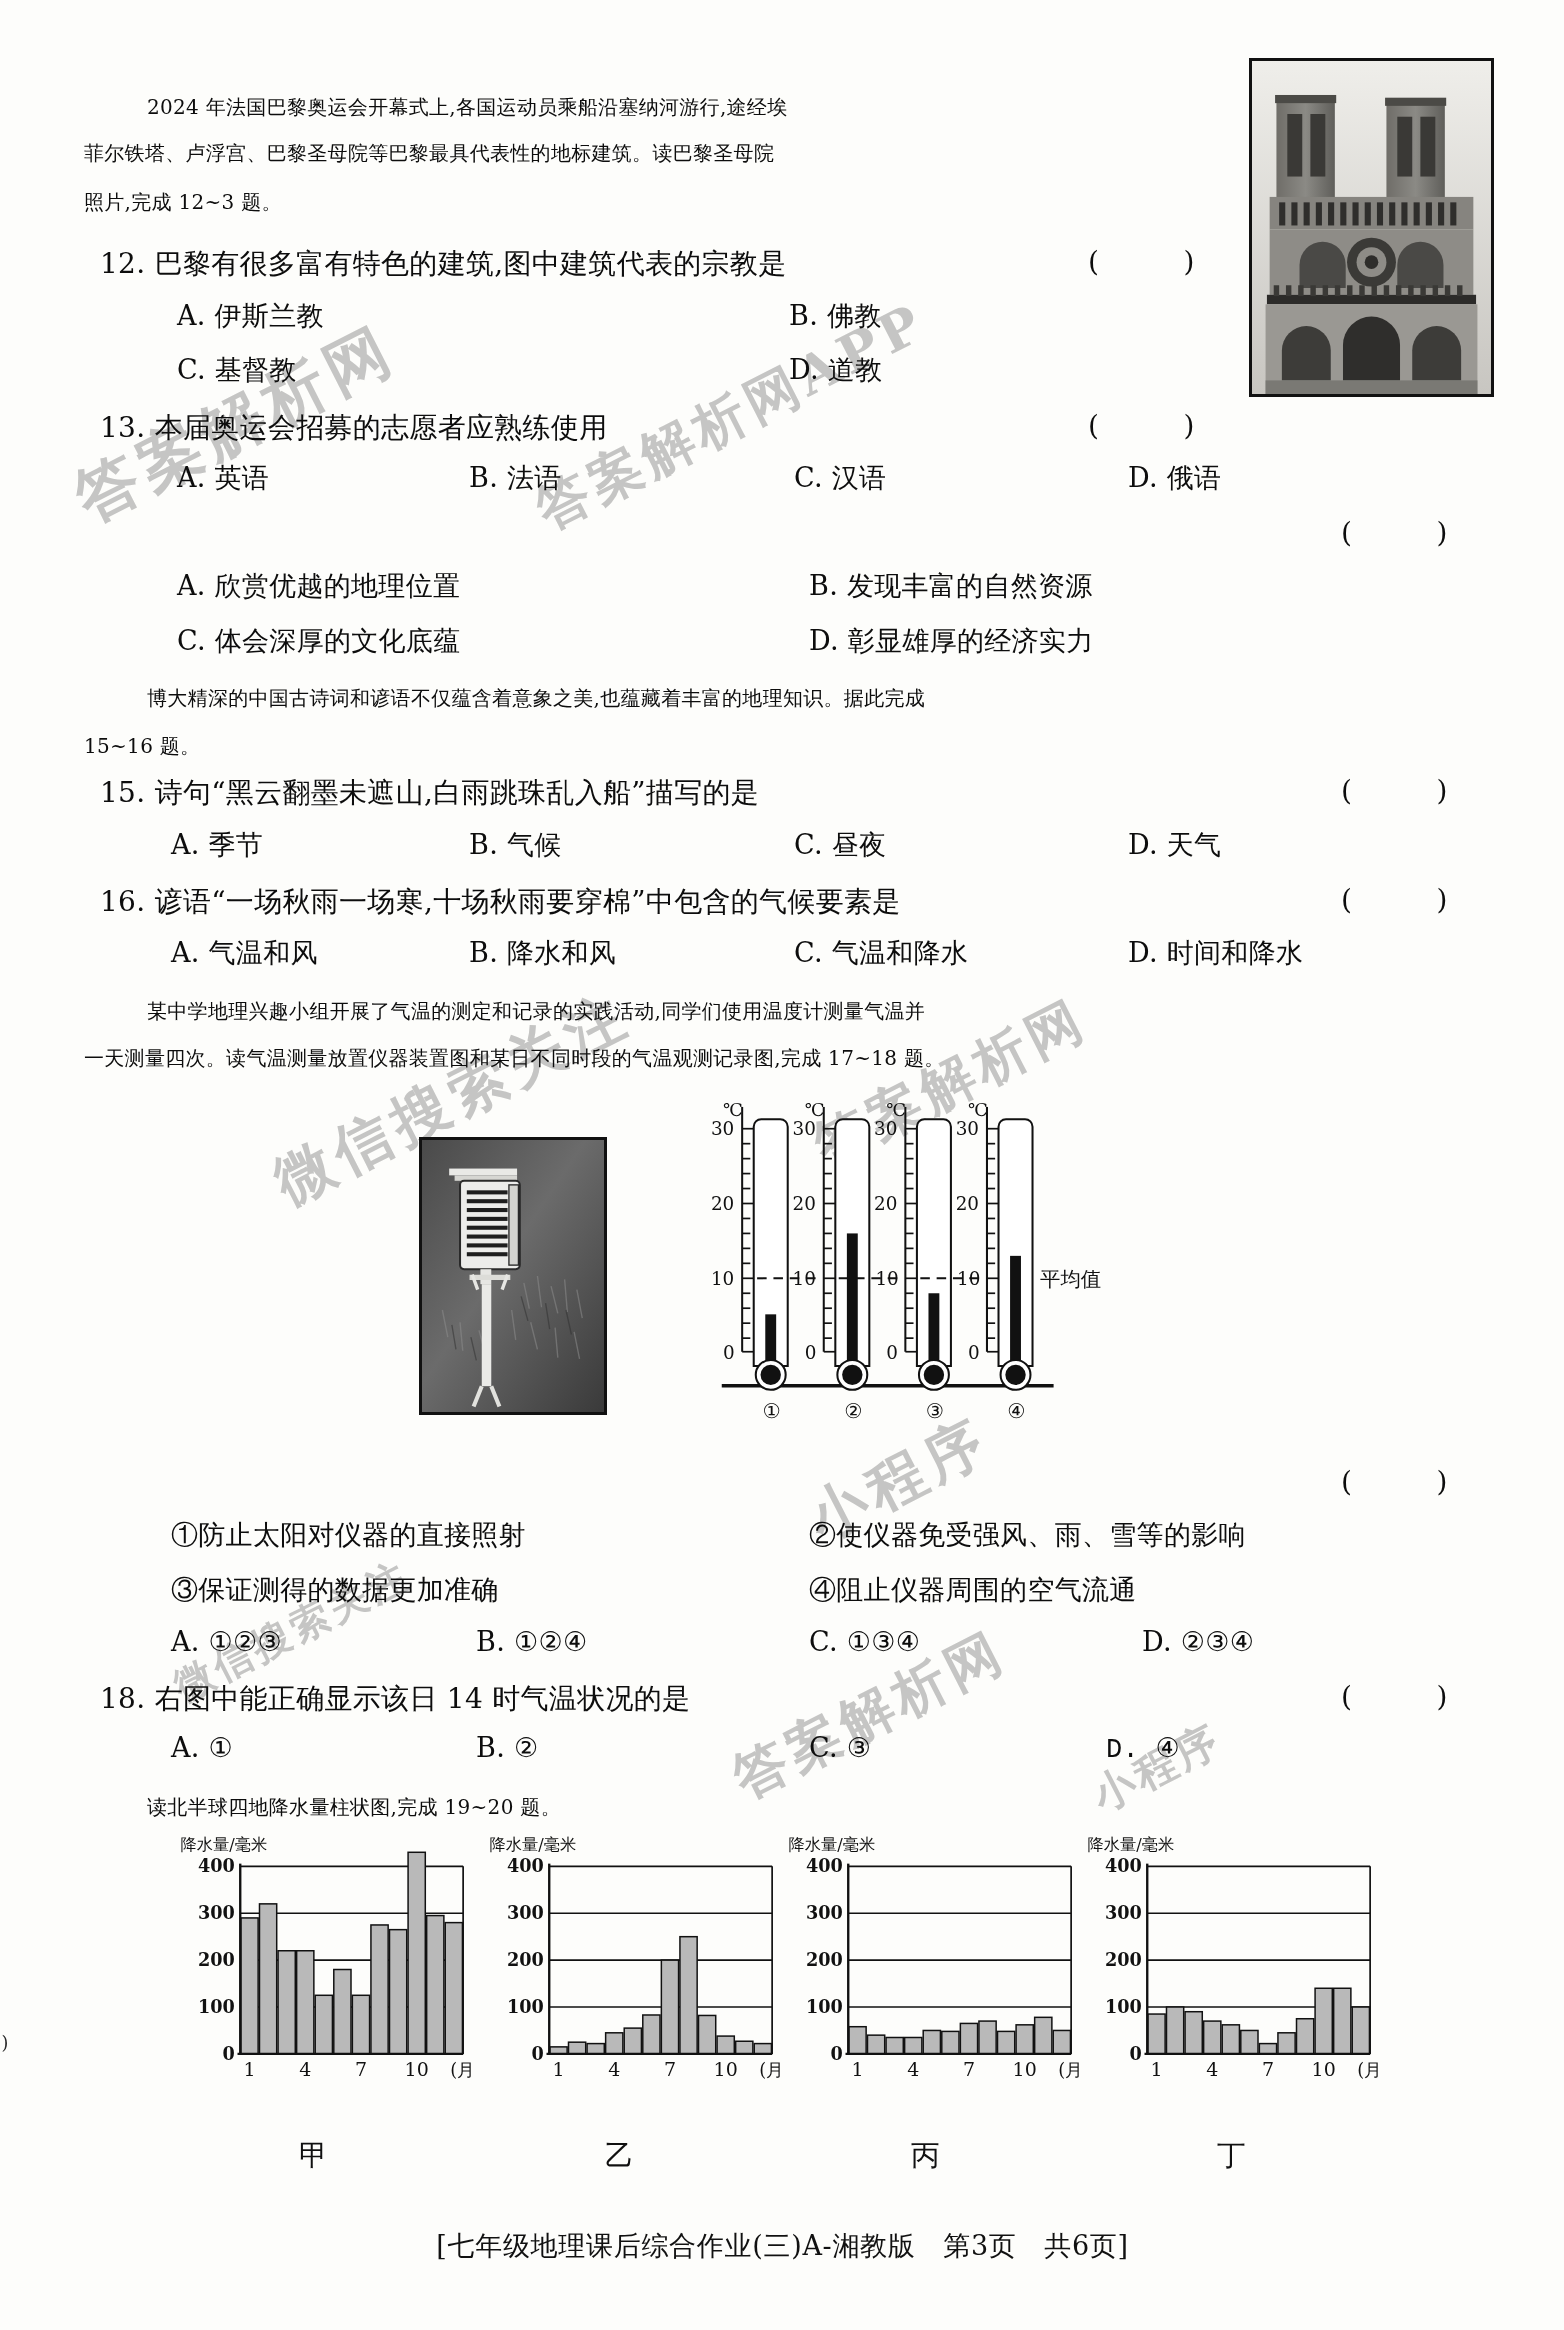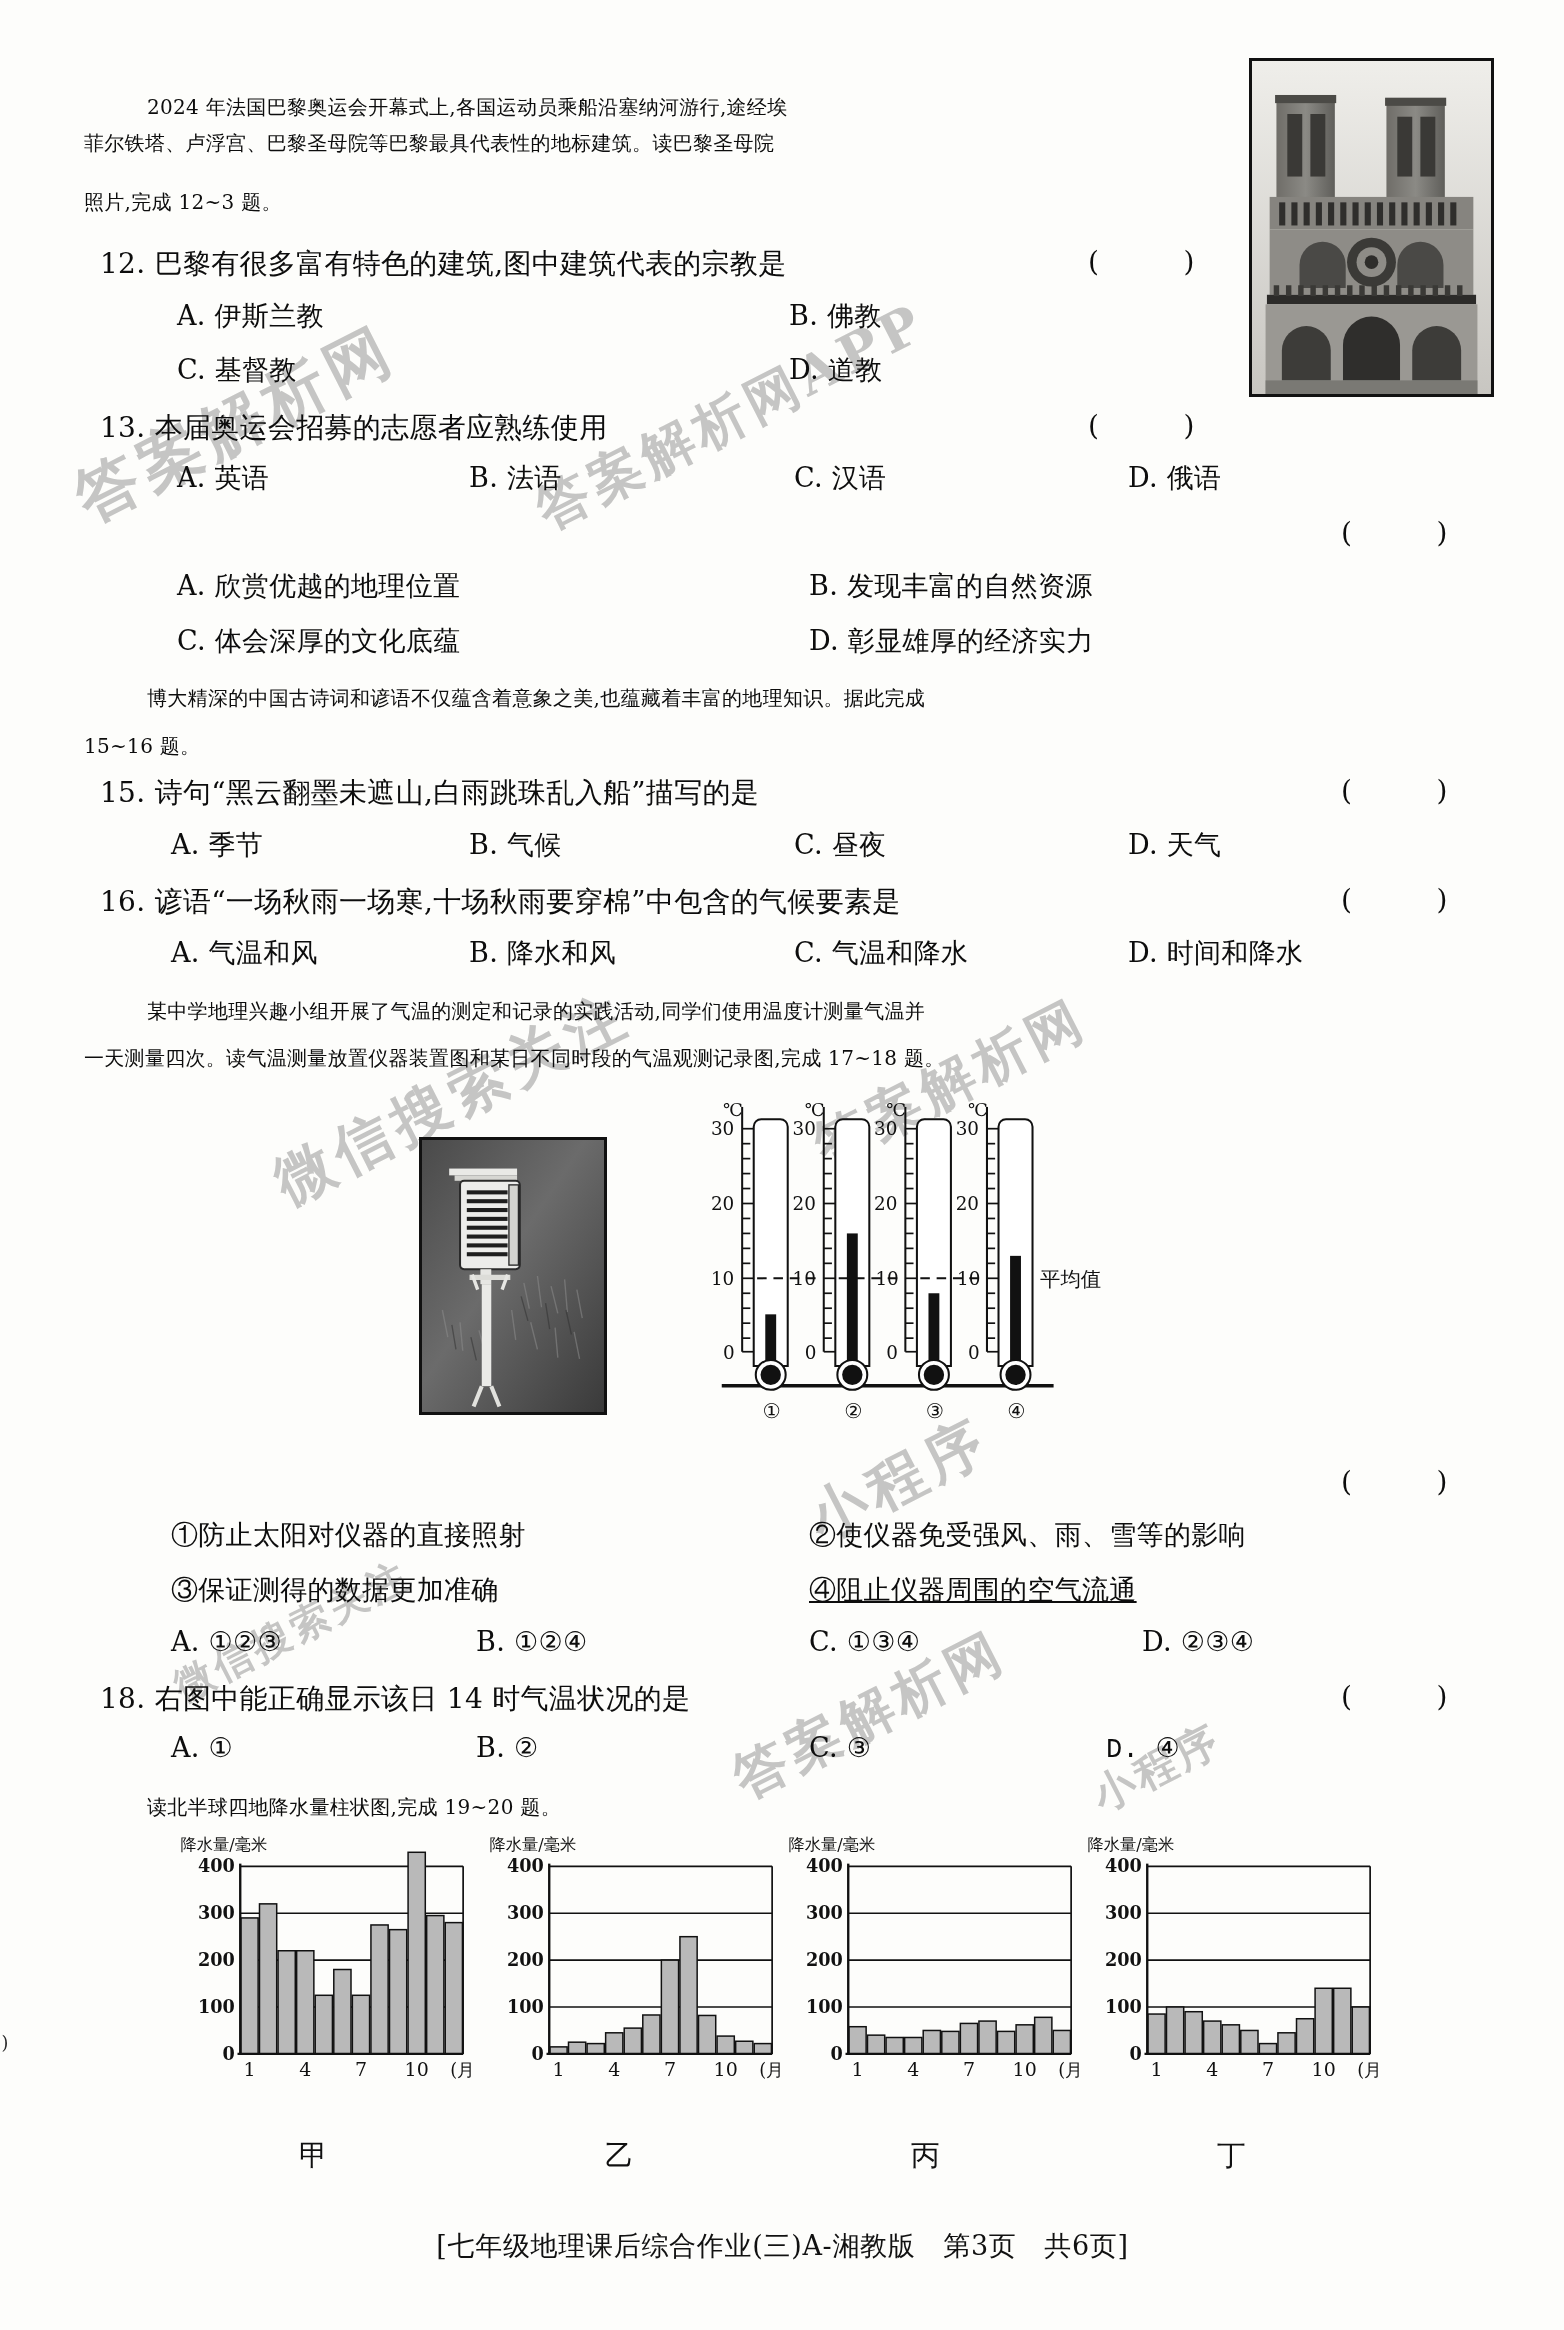--- a/index.html
+++ b/index.html
@@ -148,21 +148,21 @@
   <div class="wm wm3">微信搜索关注</div>
   <div class="wm wm4">答案解析网</div>
   <div class="wm wm5">小程序</div>
   <div class="wm wm6">答案解析网</div>
   <div class="wm wm7">小程序</div>
   <div class="wm wm8">微信搜索关注</div>
 
   <div class="edge-mark" style="left:1.4px; top:2033px;">)</div>
 
   <div class="t body-text" style="left:147px; top:86px;">2024 年法国巴黎奥运会开幕式上,各国运动员乘船沿塞纳河游行,途经埃</div>
-  <div class="t body-text" style="left:84px; top:122px;">菲尔铁塔、卢浮宫、巴黎圣母院等巴黎最具代表性的地标建筑。读巴黎圣母院</div>
+  <div class="t body-text" style="left:84px; top:132px;">菲尔铁塔、卢浮宫、巴黎圣母院等巴黎最具代表性的地标建筑。读巴黎圣母院</div>
   <div class="t body-text" style="left:84px; top:181px;">照片,完成 12~3 题。</div>
 
   <div id="notredame">
     <svg viewBox="0 0 352 490" preserveAspectRatio="none" aria-hidden="true">
       <defs>
         <linearGradient id="skyg" x1="0" y1="0" x2="0" y2="1">
           <stop offset="0%" stop-color="#efeeea"></stop>
           <stop offset="100%" stop-color="#c8c6c1"></stop>
         </linearGradient>
         <linearGradient id="stoneg" x1="0" y1="0" x2="1" y2="0">
@@ -471,21 +471,21 @@
       <line x1="204" y1="290" x2="296" y2="290" stroke="#111" stroke-width="3" stroke-dasharray="14 10"></line>
       <line x1="324" y1="290" x2="416" y2="290" stroke="#111" stroke-width="3" stroke-dasharray="14 10"></line>
       <text x="500" y="302" font-family="'DejaVu Serif',serif" font-size="30" fill="#111">平均值</text>
     </svg>
   </div>
 
   <div class="t paren" style="left:1341px; top:1463px;">(　　)</div>
   <div class="t opt" style="left:171px; top:1517px;">①防止太阳对仪器的直接照射</div>
   <div class="t opt" style="left:809px; top:1517px;">②使仪器免受强风、雨、雪等的影响</div>
   <div class="t opt" style="left:171px; top:1572px;">③保证测得的数据更加准确</div>
-  <div class="t opt" style="left:809px; top:1572px;text-decoration:underline;">④阻止仪器周围的空气流通</div>
+  <div class="t opt" style="left:809px; top:1572px;">④阻止仪器周围的空气流通</div>
   <div class="t opt" style="left:171px; top:1626px;">A. ①②③</div>
   <div class="t opt" style="left:476px; top:1626px;">B. ①②④</div>
   <div class="t opt" style="left:809px; top:1626px;">C. ①③④</div>
   <div class="t opt" style="left:1142px; top:1626px;">D. ②③④</div>
 
   <div class="t q-text" style="left:84px; top:1678px;">18. 右图中能正确显示该日 14 时气温状况的是</div>
   <div class="t paren" style="left:1341px; top:1678px;">(　　)</div>
   <div class="t opt" style="left:171px; top:1732px;">A. ①</div>
   <div class="t opt" style="left:476px; top:1732px;">B. ②</div>
   <div class="t opt" style="left:809px; top:1732px;">C. ③</div>

